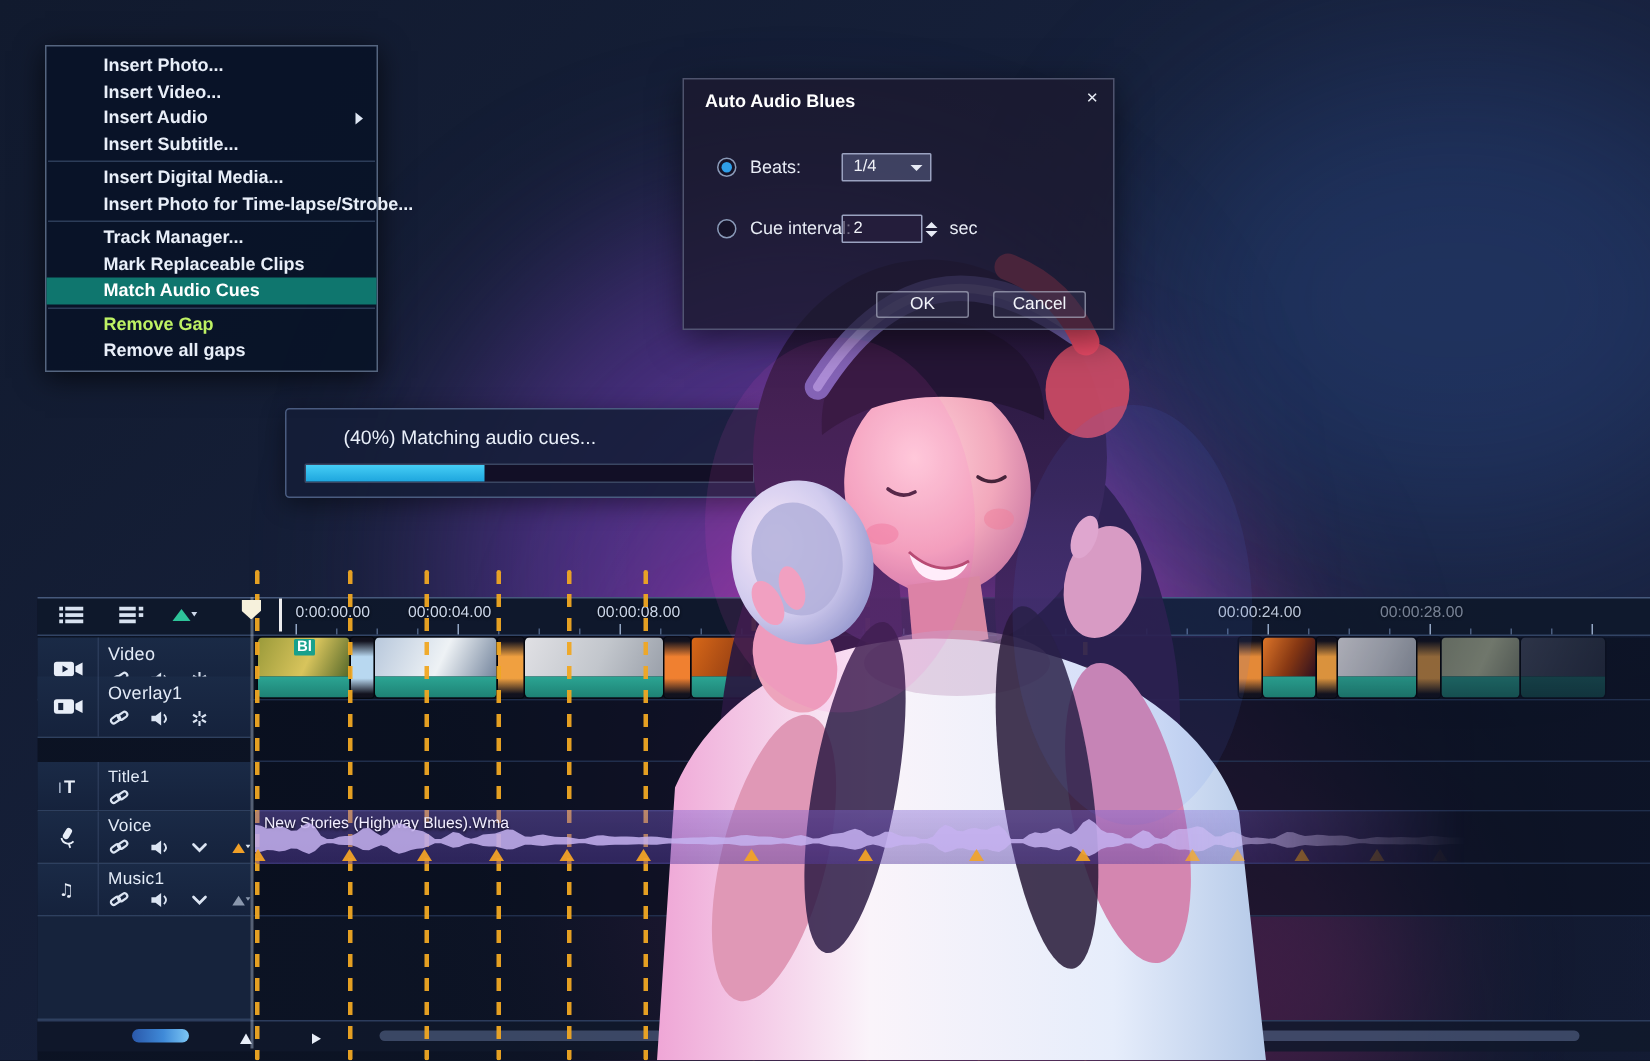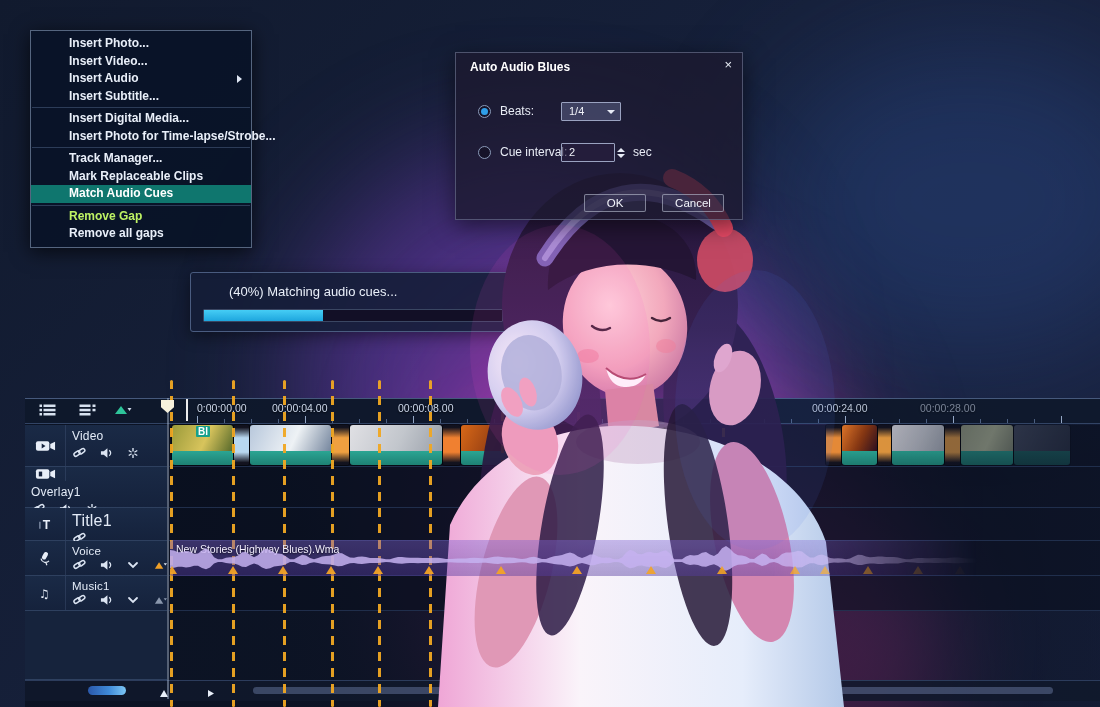--- a/index.html
+++ b/index.html
@@ -379,21 +379,21 @@
                 <line x1="1.7" y1="3.5" x2="10.3" y2="8.5"></line>
                 <line x1="1.7" y1="8.5" x2="10.3" y2="3.5"></line>
               </g>
               <circle cx="6" cy="6" r="1.7" fill="#15223c"></circle>
             </svg>
           </span>
         </div>
       </div>
     </div>
     <div class="lane" style="top: 467px; height: 41px;"></div>
-    <div class="hdr-row" style="top: 467px; height: 41px; flex-direction: column;">
+    <div class="hdr-row" style="top: 451px; height: 41px;">
       <div class="hdr-icon">
         <svg viewBox="0 0 22 14" width="21" height="14">
           <rect x="1" y="2" width="14" height="10" rx="2" fill="#e8eef8"></rect>
           <rect x="4" y="4.5" width="3.5" height="5" fill="#15223c"></rect>
           <polygon points="16,5 21,2.5 21,11.5 16,9" fill="#e8eef8"></polygon>
         </svg>
       </div>
       <div class="hdr-body">
         <div class="hdr-name">Overlay1</div>
         <div class="hdr-controls">
@@ -426,21 +426,21 @@
     </div>
     <div class="lane" style="top: 508px; height: 33px;"></div>
     <div class="hdr-row" style="top: 508px; height: 33px;">
       <div class="hdr-icon">
         <svg viewBox="0 0 16 15" width="15" height="14">
           <line x1="2" y1="5" x2="2" y2="12.5" stroke="#9aa8c0" stroke-width="1.2"></line>
           <text x="5" y="12.5" font-size="13" font-weight="bold" fill="#e8eef8" font-family="Liberation Sans,sans-serif">T</text>
         </svg>
       </div>
       <div class="hdr-body">
-        <div class="hdr-name" style="font-size: 16px;">Title1</div>
+        <div class="hdr-name" style="font-size: 11px;">Title1</div>
         <div class="hdr-controls" style="margin-top: 1px;">
           <span class="ctl">
             <svg viewBox="0 0 14 14" width="13" height="13">
               <g fill="none" stroke="#dbe4f2" stroke-width="1.6">
                 <rect x="0.8" y="6.2" width="7" height="4" rx="2" transform="rotate(-35 4.3 8.2)"></rect>
                 <rect x="6" y="3.6" width="7" height="4" rx="2" transform="rotate(-35 9.5 5.6)"></rect>
               </g>
             </svg>
           </span>
         </div>

